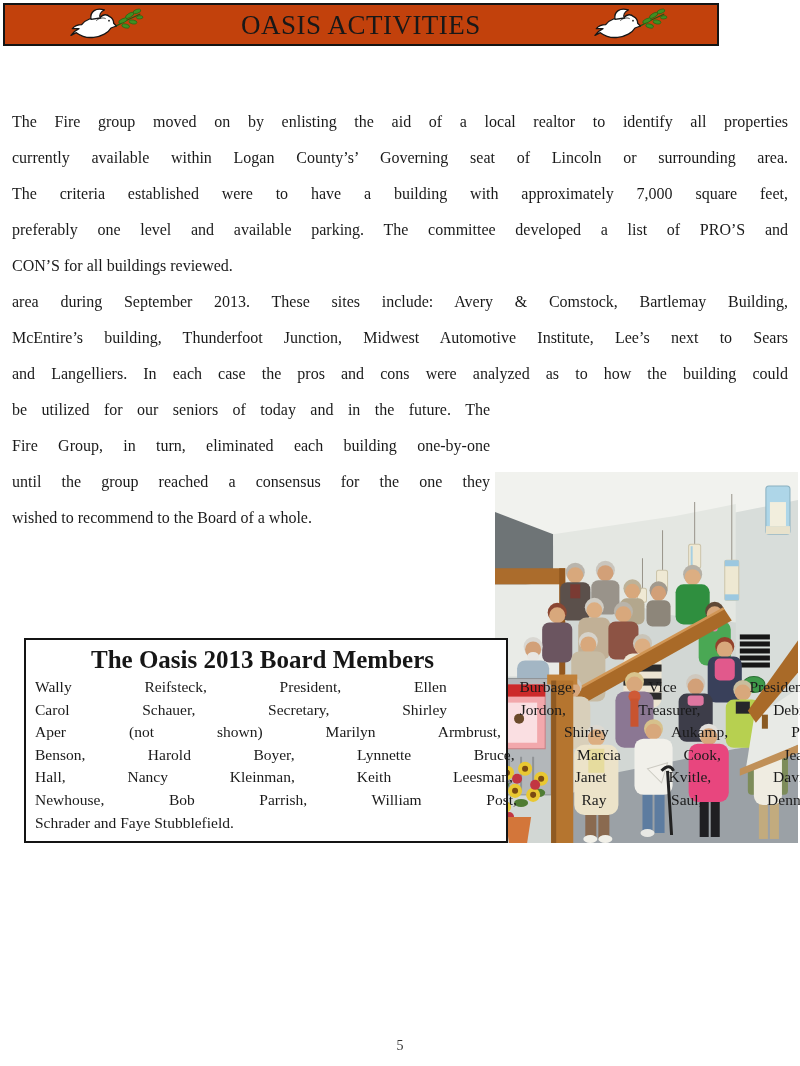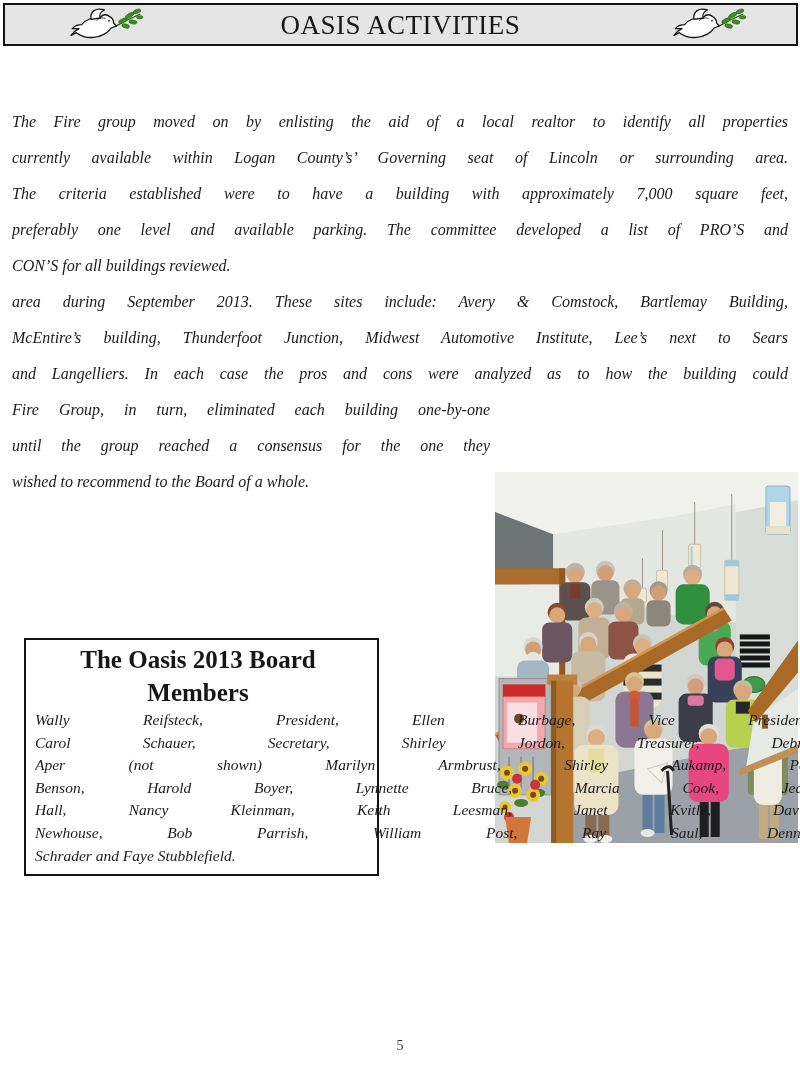--- a/index.html
+++ b/index.html
@@ -2,45 +2,45 @@
 <html><head>
 <meta charset="utf-8">
 <style>
   html,body{margin:0;padding:0;}
   body{
     width:800px;height:1066px;position:relative;background:#ffffff;
     font-family:"Liberation Serif", serif;color:#1a1a1a;overflow:hidden;
   }
   
   #header-box{
-    position:absolute;left:3px;top:3px;width:795px;height:43px;
-    border:2px solid #141414;box-sizing:border-box;background:#e5e5e5;
+    position:absolute;left:3px;top:3px;width:716px;height:43px;
+    border:2px solid #141414;box-sizing:border-box;background:#c2410c;
   }
   #header-title{
     position:absolute;left:0;right:0;top:5px;text-align:center;
     font-size:27px;letter-spacing:0.5px;color:#181818;
   }
   .dove{position:absolute;top:1px;width:104px;height:40px;}
   .dove-left{left:50px;}
   .dove-right{right:34px;}
   
   #article{position:absolute;left:12px;top:104px;width:776px;font-size:16px;}
   .para{width:776px;}
   .jline{
     line-height:36px;white-space:nowrap;overflow:hidden;
-    text-align:justify;text-align-last:justify;font-style:italic;-moz-text-align-last:justify;
+    text-align:justify;text-align-last:justify;-moz-text-align-last:justify;
   }
   .last-left .jline:last-child{text-align-last:left;-moz-text-align-last:left;}
   #para2-wrap{width:478px;}
   
   #photo{position:absolute;left:495px;top:472px;width:303px;height:371px;}
   #photo svg{display:block;width:100%;height:100%;}
   
   #board-box{
-    position:absolute;left:24px;top:638px;width:355px;box-sizing:border-box;
+    position:absolute;left:24px;top:638px;width:484px;box-sizing:border-box;
     border:2px solid #141414;padding:3px 16px 7px 9px;background:#fff;
   }
   #board-title{
     text-align:center;font-weight:bold;font-size:25px;line-height:33px;color:#161616;
   }
   #board-lines .jline{font-size:15.5px;line-height:22.6px;}
   
   #page-number{
     position:absolute;left:0;right:0;top:1038px;text-align:center;
     font-size:14px;color:#333;
@@ -90,20 +90,21 @@
       <div class="jline">The criteria established were to have a building with approximately 7,000 square feet,</div>
       <div class="jline">preferably one level and available parking.  The committee developed a list of PRO’S and</div>
       <div class="jline">CON’S for all buildings reviewed.</div>
     </div>
   <div class="para" id="para2">
       <div class="jline">area during September 2013. These sites include: Avery &amp; Comstock, Bartlemay Building,</div>
       <div class="jline">McEntire’s building, Thunderfoot Junction, Midwest Automotive Institute, Lee’s next to Sears</div>
       <div class="jline">and Langelliers.   In each case the pros and cons were analyzed as to how the building could</div>
     </div>
   <div class="para last-left" id="para2-wrap">
+      <div class="jline">be utilized for our seniors of today and in the future.  The</div>
       <div class="jline">Fire Group, in turn, eliminated each building one-by-one</div>
       <div class="jline">until the group reached a consensus for the one they</div>
       <div class="jline">wished to recommend to the Board of a whole.</div>
     </div>
 </div>
 
 <div id="photo" aria-label="oasis-members-group-photo-on-staircase">
   <svg viewBox="0 0 302 370" preserveAspectRatio="none">
 
     <rect x="0" y="0" width="302" height="370" fill="#d2d7d4"></rect>

